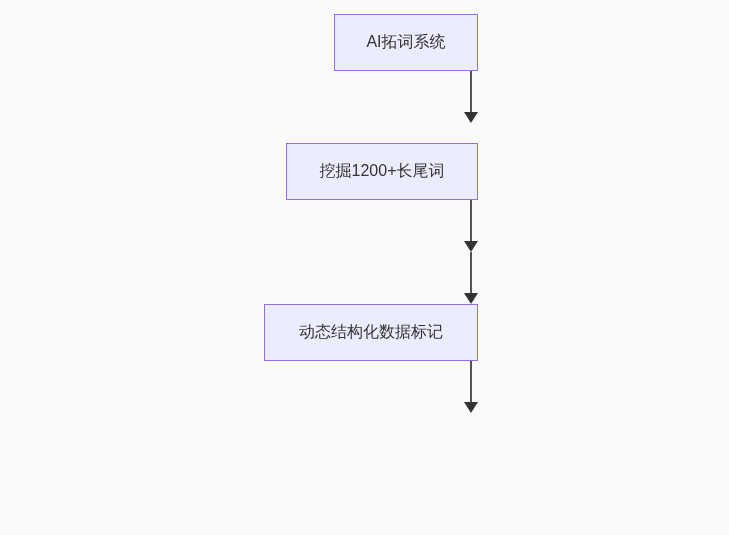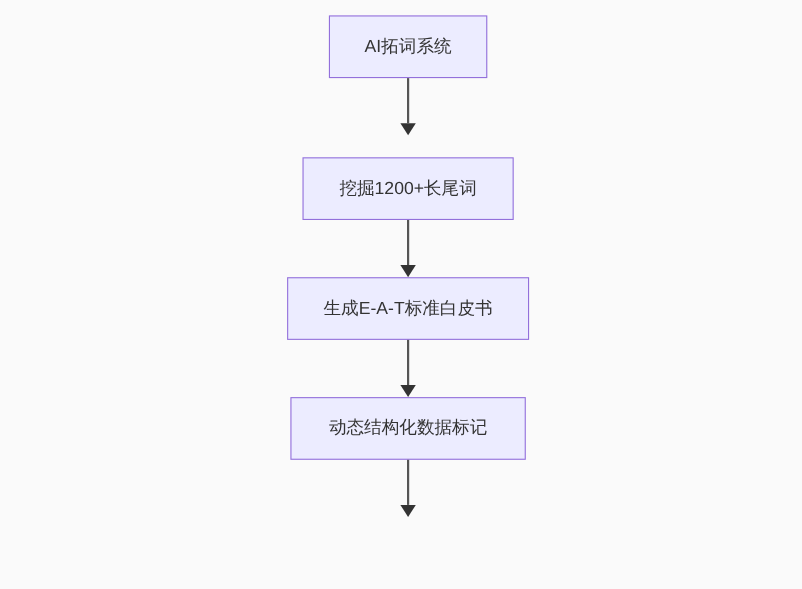--- a/index.html
+++ b/index.html
@@ -24,21 +24,21 @@
     width: 729px;
     height: 535px;
   }
   .flow {
     position: absolute;
     left: 371px;
     top: 14px;
     transform: translateX(-50%);
     display: flex;
     flex-direction: column;
-    align-items: center;
+    align-items: flex-end;
   }
   .node {
     background: var(--node-fill);
     border: 1px solid var(--node-border);
     height: 57px;
     display: flex;
     align-items: center;
     justify-content: center;
     padding: 0 26px;
     font-size: 16px;
@@ -87,23 +87,20 @@
 
     <div class="node n1">
       <span>挖掘1200+长尾词</span>
     </div>
 
     <div class="connector">
       <div class="line"></div>
       <div class="head"></div>
     </div>
 
-    <div class="node n2">
-      <span>生成E-A-T标准白皮书</span>
-    </div>
 
     <div class="connector">
       <div class="line"></div>
       <div class="head"></div>
     </div>
 
     <div class="node n3">
       <span>动态结构化数据标记</span>
     </div>
 

